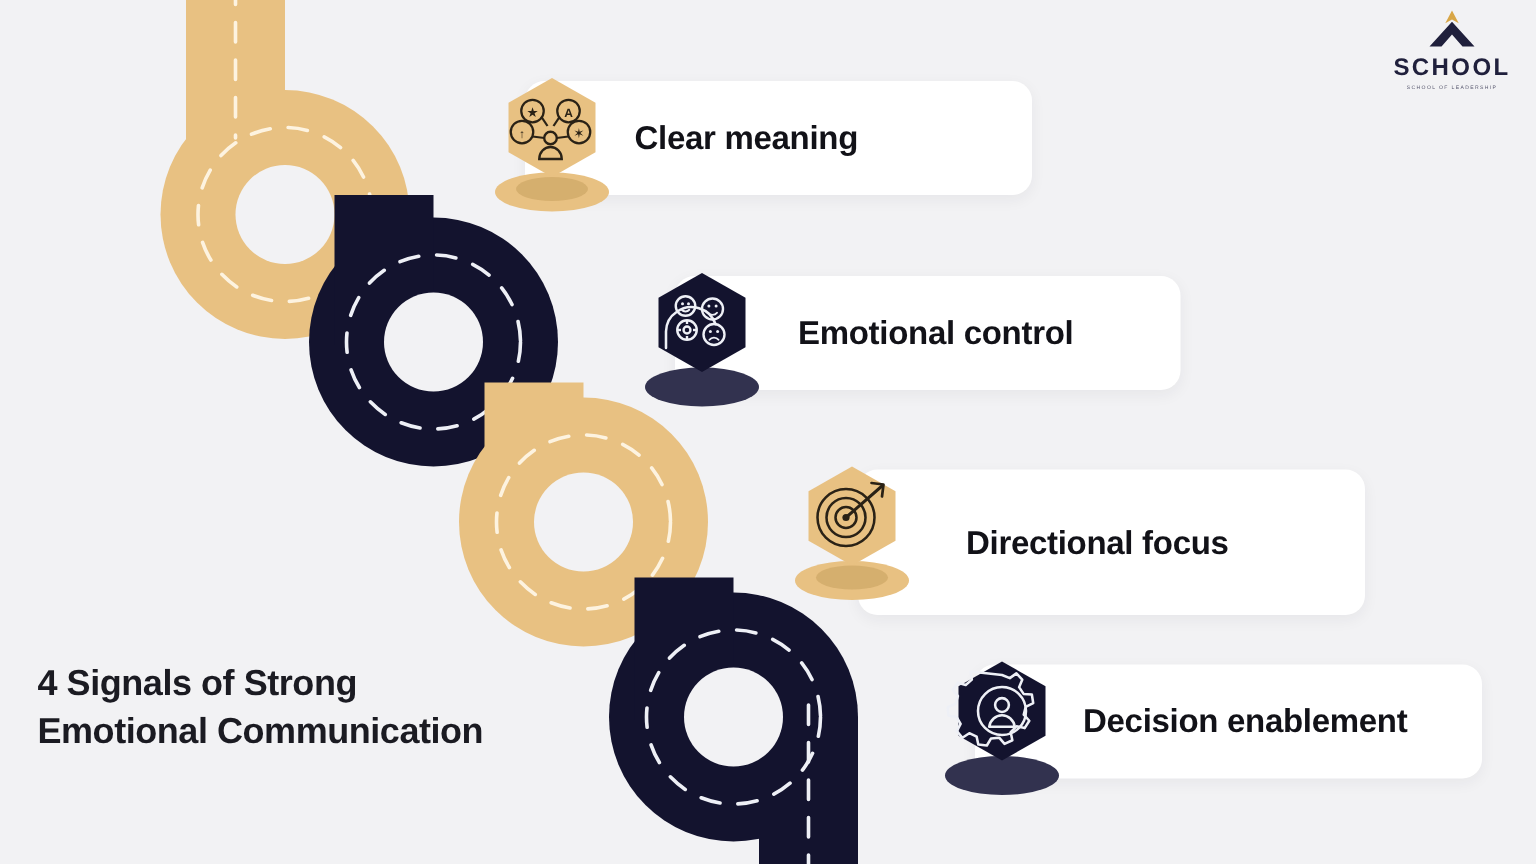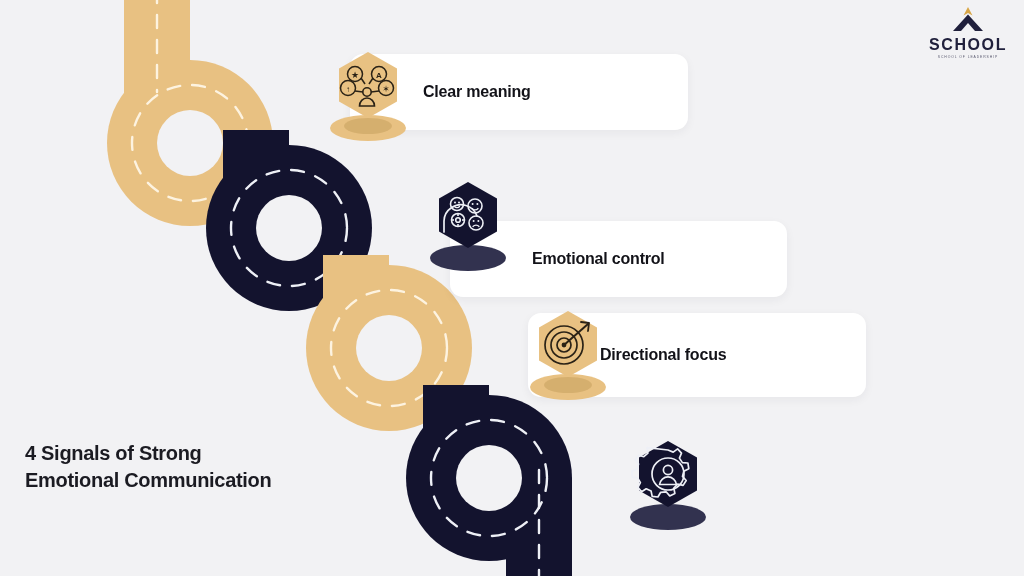--- a/index.html
+++ b/index.html
@@ -16,45 +16,45 @@
   
   .card{
     position:absolute;
     background:#ffffff;
     border-radius:13px;
     box-shadow:0 3px 10px rgba(30,30,50,.055);
     display:flex;align-items:center;
   }
   .card-label{
     font-weight:bold;
-    font-size:16px;
+    font-size:22px;
     letter-spacing:-0.2px;
     color:#121218;
     white-space:nowrap;
   }
   .c1{left:350px;top:54px;width:338px;height:76px;}
   .c1 .card-label{margin-left:73px;}
-  .c2{left:450px;top:184px;width:337px;height:76px;margin-top:37px;}
+  .c2{left:450px;top:184px;width:337px;height:76px;}
   .c2 .card-label{margin-left:82px;}
-  .c3{left:528px;top:313px;width:338px;height:84px;}
+  .c3{left:572px;top:313px;width:338px;height:97px;}
   .c3 .card-label{margin-left:72px;}
   .c4{left:650px;top:443px;width:338px;height:76px;}
   .c4 .card-label{margin-left:72px;}
 
   
   .badge{position:absolute;width:96px;height:100px;}
   .b1{left:320px;top:44px;}
   .b2{left:420px;top:174px;}
   .b3{left:520px;top:303px;}
   .b4{left:620px;top:433px;}
 
   
   .title{
     position:absolute;left:25px;top:440px;width:400px;
-    font-size:20px;font-weight:bold;line-height:1.35;
+    font-size:24px;font-weight:bold;line-height:1.35;
     color:#1b1b22;letter-spacing:-0.3px;
   }
 
   
   .logo{position:absolute;right:14px;top:6px;width:84px;text-align:center;}
   .logo-word{
     font-size:16px;font-weight:bold;color:#20203c;
     letter-spacing:1.6px;line-height:1;margin-top:1px;
   }
   .logo-sub{
@@ -111,20 +111,23 @@
   </svg>
 
   <div class="card c1">
     <span class="card-label">Clear meaning</span>
   </div>
   <div class="card c2">
     <span class="card-label">Emotional control</span>
   </div>
   <div class="card c3">
     <span class="card-label">Directional focus</span>
+  </div>
+  <div class="card c4">
+    <span class="card-label">Decision enablement</span>
   </div>
 
   <svg class="badge b1" viewBox="0 0 96 100">
     <ellipse cx="48" cy="84" rx="38" ry="13" fill="#e8c182"></ellipse>
     <ellipse cx="48" cy="82" rx="24" ry="8" fill="#cfa867" opacity=".75"></ellipse>
     <path d="M48 8 L77 24.5 L77 57.5 L48 74 L19 57.5 L19 24.5 Z" fill="#e8c182"></path>
     <g stroke="#2a2216" stroke-width="1.5" fill="none">
       <circle cx="35" cy="30" r="7.5"></circle>
       <circle cx="59" cy="30" r="7.5"></circle>
       <circle cx="28" cy="44" r="7.5"></circle>

